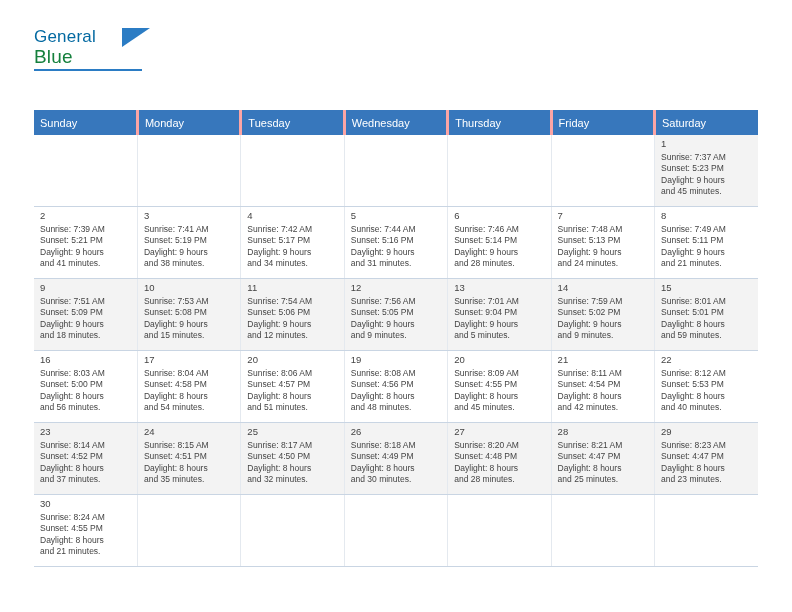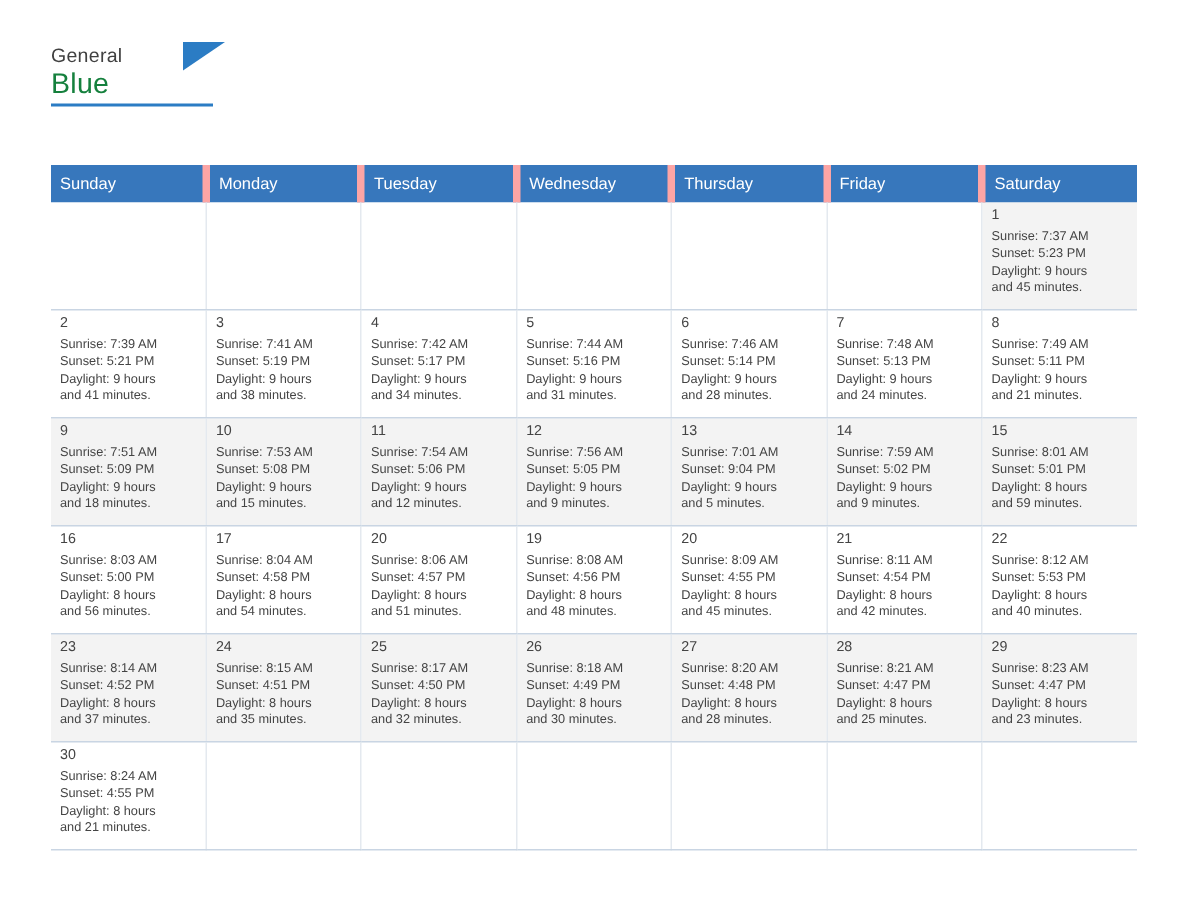--- a/index.html
+++ b/index.html
@@ -27,22 +27,22 @@
     justify-content: space-between;
     align-items: flex-start;
     padding-top: 26px;
     height: 72px;
   }
   .logo {
     position: relative;
     width: 120px;
   }
   .logo-general {
-    font-size: 13px;
-    color: #404040;
+    font-size: 17px;
+    color: #0369a1;
     letter-spacing: .2px;
     line-height: 21px;
   }
   .logo-blue {
     font-size: 19px;
     color: #15803d;
     line-height: 20px;
     letter-spacing: .2px;
   }
   .logo-flag {
@@ -85,21 +85,21 @@
     margin-top: 12px;
   }
   .calendar th {
     background: #3777bc;
     color: #ffffff;
     font-size: 11px;
     font-weight: normal;
     text-align: left;
     padding: 5px 0 5px 6px;
     height: 15px;
-    border-right: 5px solid #fca5a5;
+    border-right: 3px solid #fca5a5;
   }
   .calendar th:last-child { border-right: none; }
   .calendar td {
     vertical-align: top;
     font-size: 8.5px;
     line-height: 11.6px;
     color: #444444;
     padding: 3px 6px 6px 6px;
     height: 62px;
     border-bottom: 1px solid #c9d5e3;

